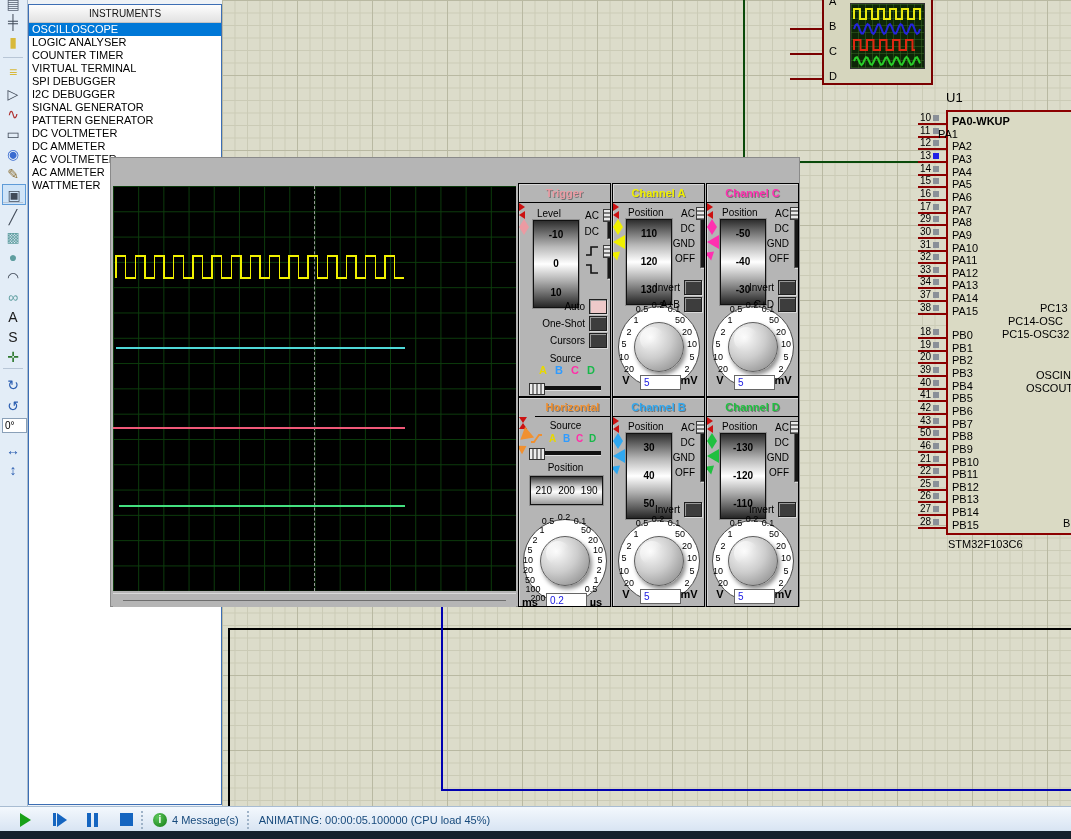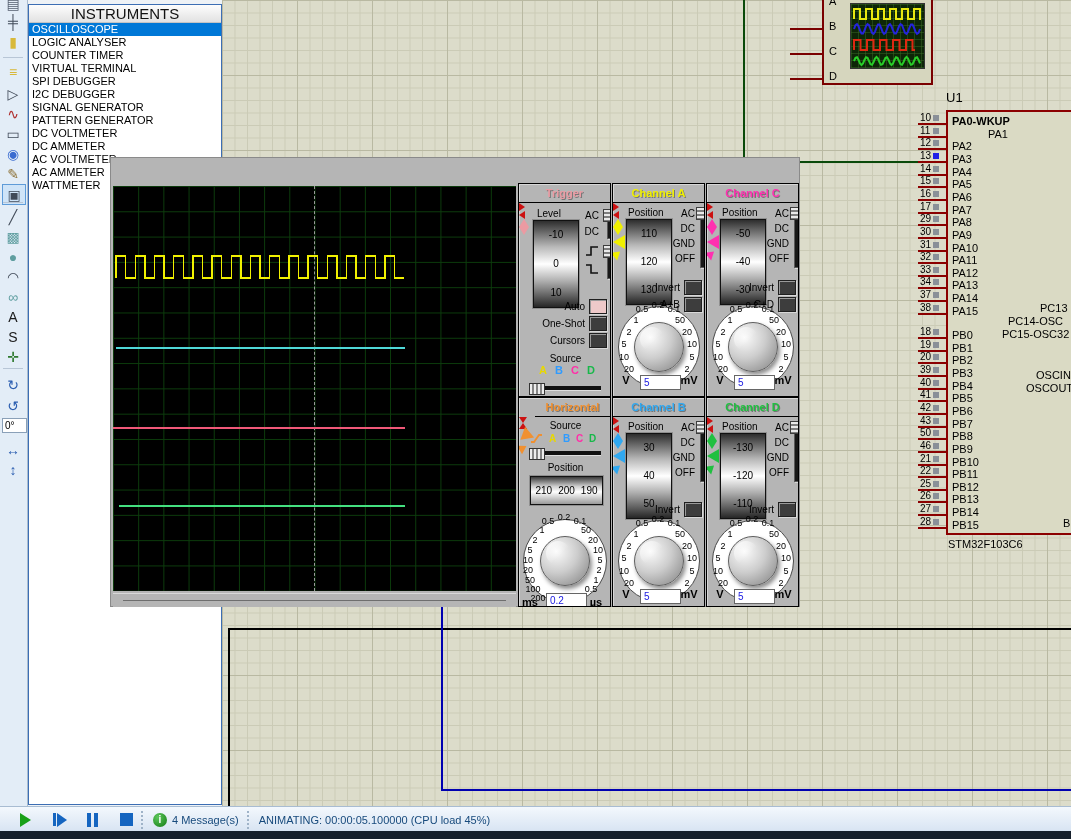--- a/index.html
+++ b/index.html
@@ -20,21 +20,21 @@
   .pin-sq{position:absolute;width:6px;height:6px;background:#8a9098;}
   .chip-right-lbl{position:absolute;font-size:11px;line-height:11px;color:#000;white-space:nowrap;}
   
   #toolbar{position:absolute;left:0;top:0;width:27px;height:806px;background:#e3edf7;border-right:1px solid #a9bccf;z-index:2;}
   .tb-ic{position:absolute;left:2px;width:22px;height:19px;display:flex;align-items:center;justify-content:center;font-size:14px;line-height:14px;}
   .tb-sel{border:1px solid #5e9bd8;background:#cfe4f8;}
   .tb-div{position:absolute;left:3px;width:20px;border-top:1px solid #b8c6d6;}
   #angle-box{position:absolute;left:2px;width:21px;height:13px;background:#fff;border:1px solid #8aa0b8;font-size:10px;line-height:13px;padding-left:2px;color:#000;}
   
   #instr{position:absolute;left:28px;top:4px;width:194px;height:801px;background:#fff;border:1px solid #3c6eb4;z-index:2;box-sizing:border-box;}
-  #instr-h{height:17px;background:linear-gradient(#fdfdfd,#e2e2e2);border-bottom:1px solid #c4c4c4;text-align:center;font-size:15px;line-height:17px;color:#111;}
+  #instr-h{height:17px;background:linear-gradient(#fdfdfd,#e2e2e2);border-bottom:1px solid #c4c4c4;text-align:center;font-size:10px;line-height:17px;color:#111;}
   .instr-item{height:13px;font-size:11px;line-height:13px;padding-left:3px;color:#000;white-space:nowrap;}
   .instr-sel{background:#0078d7;color:#fff;}
   
   #win{position:absolute;left:110px;top:157px;width:690px;height:450px;z-index:5;background:#b5b5b5;border:1px solid #8a8a8a;box-sizing:border-box;}
   #win-title{position:absolute;left:0;top:0;right:0;height:27px;background:#fff;}
   #win-title span{font-size:13px;line-height:27px;color:#a6a6a6;padding-left:9px;}
   #win-close{position:absolute;right:5px;top:4px;width:21px;height:19px;background:#f1f1f1;border:1px solid #e3e3e3;text-align:center;font-size:11px;line-height:18px;color:#c9c9c9;}
   #scope-display{position:absolute;left:2px;top:28px;width:403px;height:405px;background:#000;
     background-image:linear-gradient(to right,#0c3c0c 1px,transparent 1px),linear-gradient(to bottom,#0c3c0c 1px,transparent 1px);
     background-size:25.2px 25.3px;overflow:hidden;}
@@ -42,21 +42,21 @@
   #scrollstrip{position:absolute;left:2px;top:435px;width:403px;height:13px;background:#b5b5b5;border-top:1px solid #d9d9d9;}
   #scrollline{position:absolute;left:10px;right:10px;top:6px;border-top:1px solid #6e6e6e;}
   .panel{position:absolute;background:#b5b5b5;border:1px solid #000;box-sizing:border-box;box-shadow:inset 1px 1px 0 #d6d6d6;}
   .panel-h{height:18px;border-bottom:1px solid #000;text-align:center;font-weight:bold;font-size:11px;line-height:18px;text-shadow:1px 1px 0 rgba(0,0,0,0.35);}
   .panel-b{position:absolute;left:0;top:19px;right:0;bottom:0;overflow:hidden;}
   .lbl{position:absolute;font-size:10px;line-height:11px;color:#000;white-space:nowrap;}
   .lblr{text-align:right;}
   .lblc{text-align:center;}
   .dial{position:absolute;border:1px solid #111;box-shadow:0 0 0 1px #8f8f8f;display:flex;flex-direction:column;justify-content:space-around;align-items:center;
     background:linear-gradient(180deg,#2e2e2e,#b8b8b8 30%,#ffffff 50%,#aeaeae 70%,#262626);}
-  .dial span{font-size:10px;line-height:10px;color:#000;}
+  .dial span{font-size:10px;line-height:10px;color:#000;font-weight:bold;}
   .hdial{position:absolute;border:1px solid #111;box-shadow:0 0 0 1px #8f8f8f;display:flex;flex-direction:row;justify-content:center;align-items:center;gap:6px;
     background:linear-gradient(180deg,#3a3a3a,#cfcfcf 35%,#ffffff 55%,#9a9a9a);}
   .hdial span{font-size:10px;color:#000;}
   .swtrack{position:absolute;width:5px;background:#181818;border:1px solid #5a5a5a;box-shadow:1px 1px 0 #d8d8d8;}
   .swhandle{position:absolute;width:12px;height:11px;background:repeating-linear-gradient(180deg,#e9e9e9 0 2px,#7d7d7d 2px 4px);border:1px solid #3d3d3d;}
   .btn{position:absolute;width:16px;height:13px;background:#3d3d3d;border:1px solid #1f1f1f;box-shadow:inset 1px 1px 0 #9a9a9a,1px 1px 0 #d8d8d8;}
   .btn.lit{background:#eec9c9;}
   .slider-track{position:absolute;height:4px;background:#111;box-shadow:0 1px 0 #ddd;}
   .slider-handle{position:absolute;width:14px;height:10px;background:repeating-linear-gradient(90deg,#ededed 0 2px,#858585 2px 4px);border:1px solid #333;}
   .knum{position:absolute;font-size:9px;line-height:9px;color:#000;transform:translate(-50%,-50%);white-space:nowrap;}
@@ -105,21 +105,21 @@
     <div class="abs" style="left:724px;top:90px;font-size:13px;color:#000;">U1</div>
     <div class="abs" style="left:726px;top:538px;font-size:11px;color:#000;">STM32F103C6</div>
     <div id="chip-pins">
         <div class="wire" style="left: 696px; top: 123px; width: 28px; height: 2px; background: rgb(139, 0, 0);"></div>
         <div class="pin-num" style="left: 698px; top: 112px;">10</div>
         <div class="pin-sq" style="left: 711px; top: 115px;"></div>
         <div class="pin-lbl" style="left: 730px; top: 116px; font-weight: bold;">PA0-WKUP</div>
         <div class="wire" style="left: 696px; top: 135.65px; width: 28px; height: 2px; background: rgb(139, 0, 0);"></div>
         <div class="pin-num" style="left: 698px; top: 124.65px;">11</div>
         <div class="pin-sq" style="left: 711px; top: 127.65px;"></div>
-        <div class="pin-lbl" style="left: 766px; top: 128.65px;">PA1</div>
+        <div class="pin-lbl" style="left: 716px; top: 128.65px;">PA1</div>
         <div class="wire" style="left: 696px; top: 148.3px; width: 28px; height: 2px; background: rgb(139, 0, 0);"></div>
         <div class="pin-num" style="left: 698px; top: 137.3px;">12</div>
         <div class="pin-sq" style="left: 711px; top: 140.3px;"></div>
         <div class="pin-lbl" style="left: 730px; top: 141.3px;">PA2</div>
         <div class="wire" style="left: 696px; top: 160.95px; width: 28px; height: 2px; background: rgb(139, 0, 0);"></div>
         <div class="pin-num" style="left: 698px; top: 149.95px;">13</div>
         <div class="pin-sq" style="left: 711px; top: 152.95px; background: rgb(31, 31, 232);"></div>
         <div class="pin-lbl" style="left: 730px; top: 153.95px;">PA3</div>
         <div class="wire" style="left: 696px; top: 173.6px; width: 28px; height: 2px; background: rgb(139, 0, 0);"></div>
         <div class="pin-num" style="left: 698px; top: 162.6px;">14</div>

